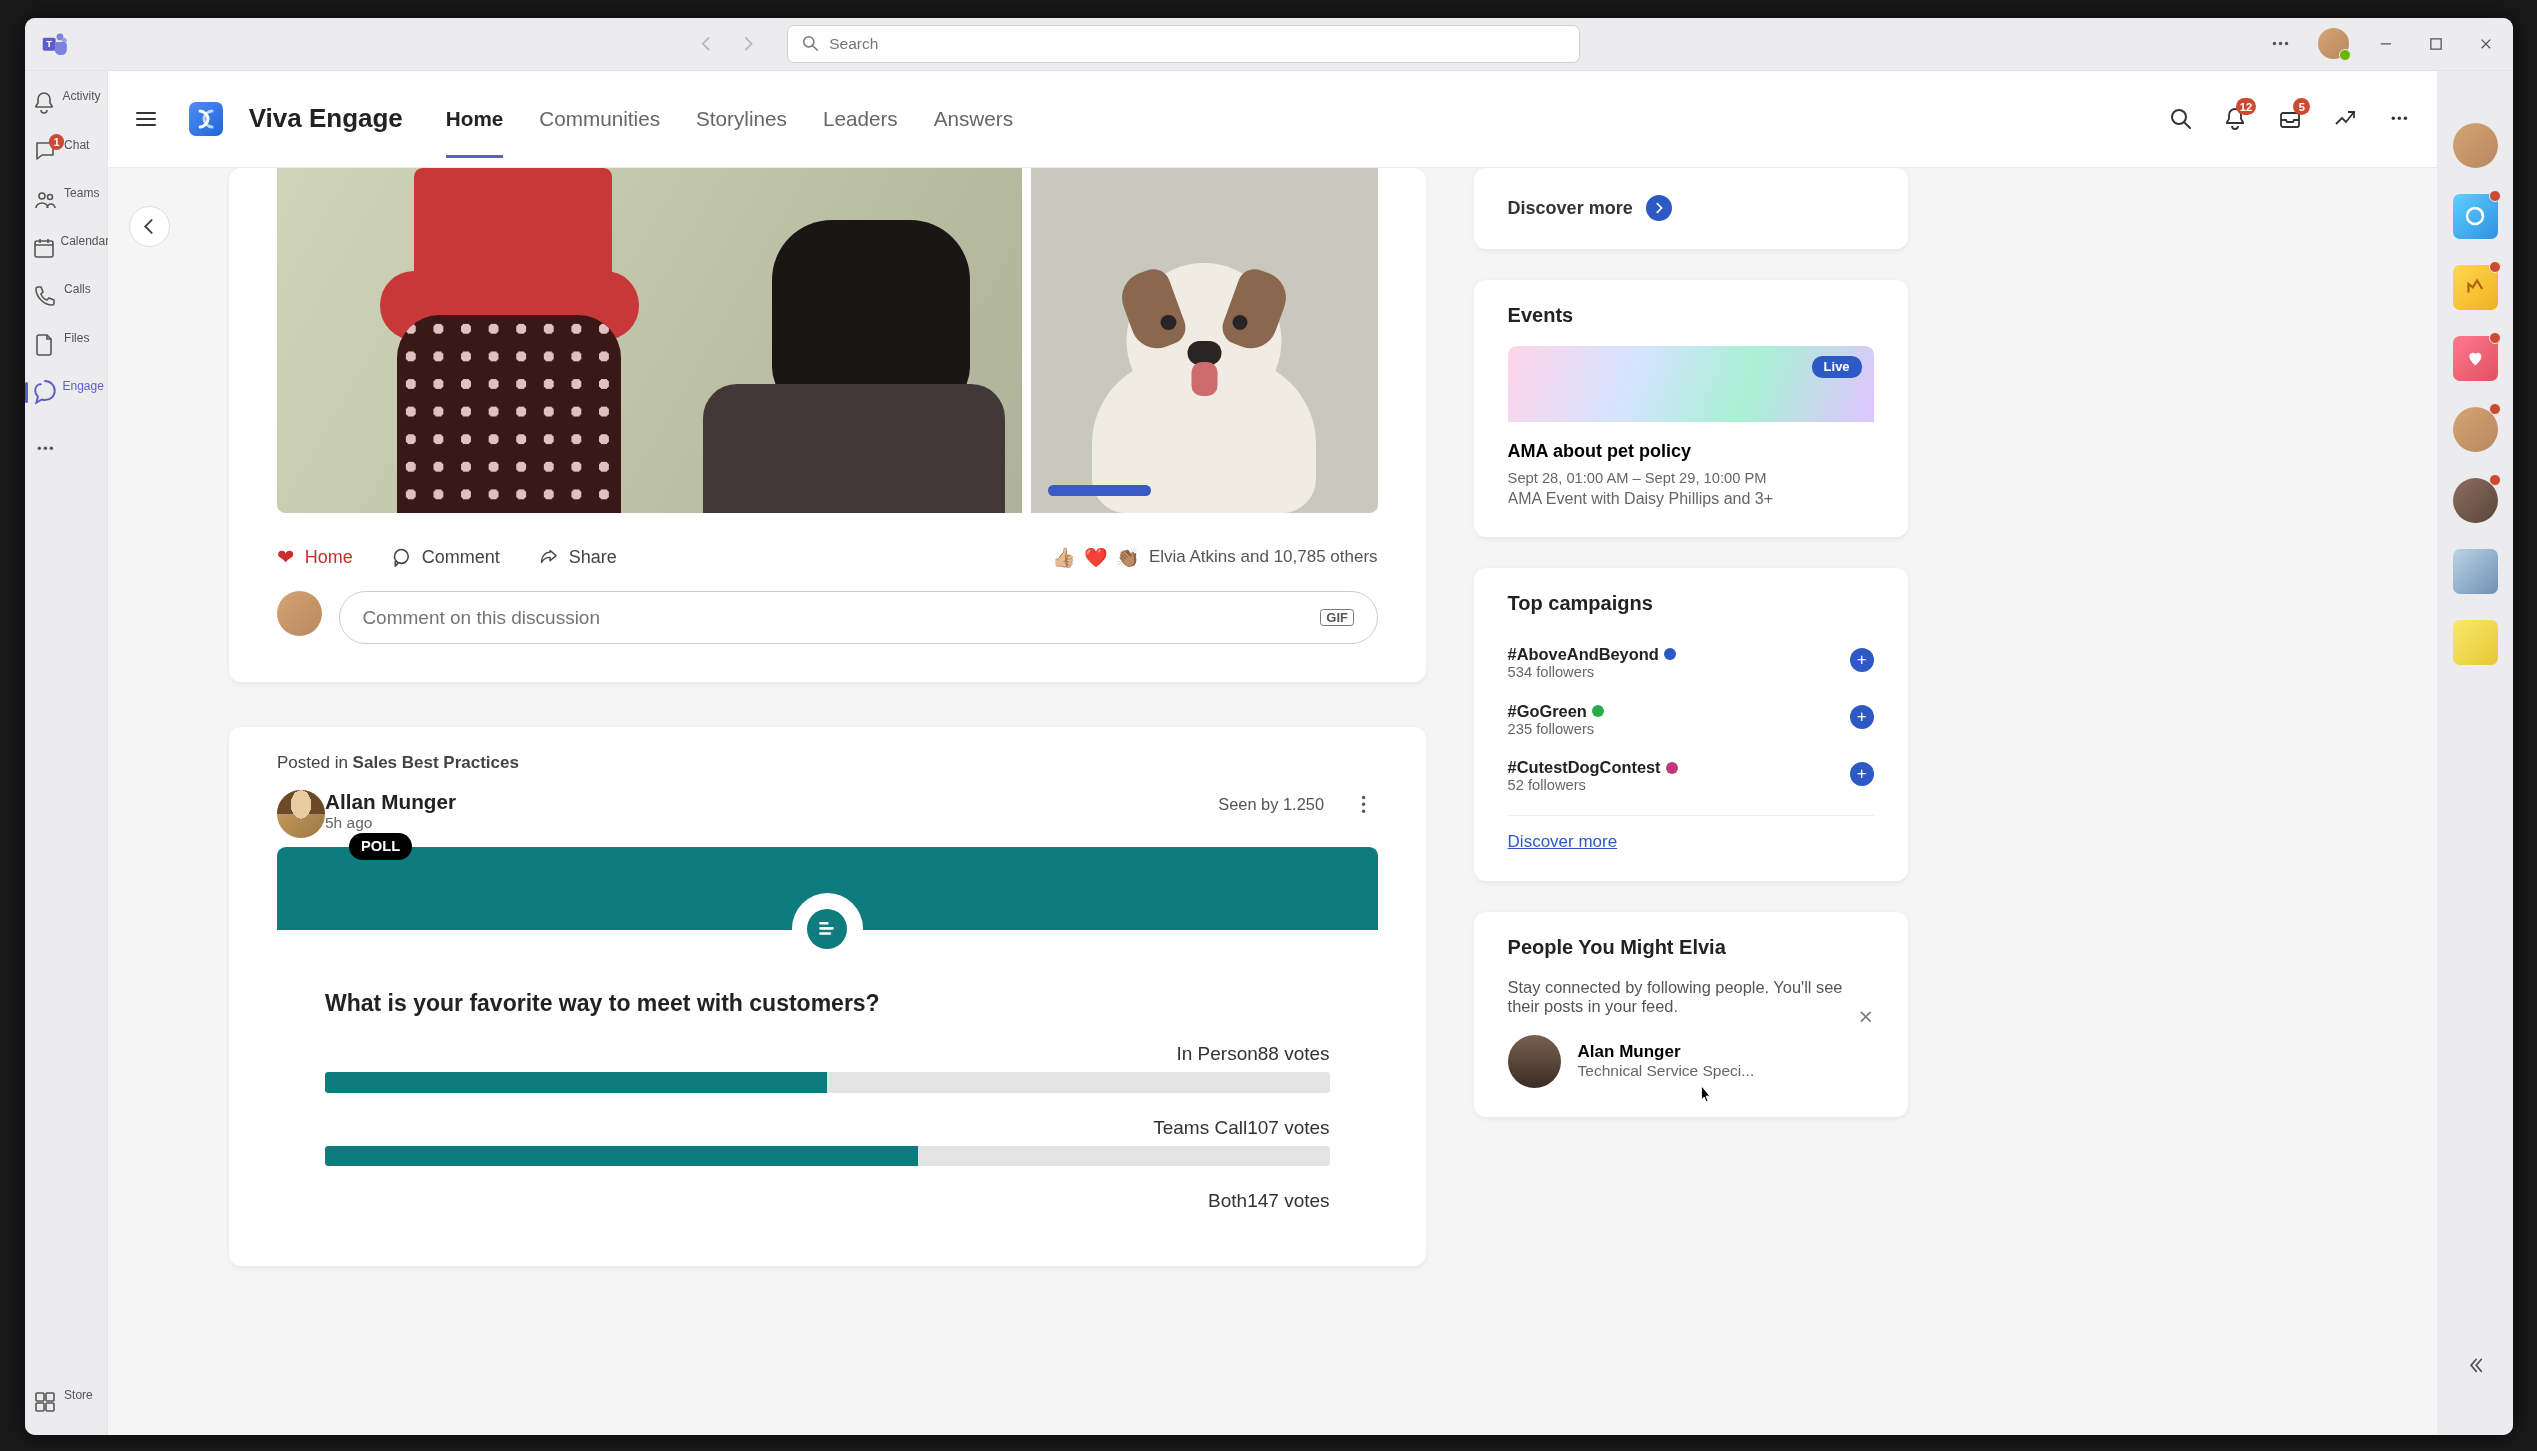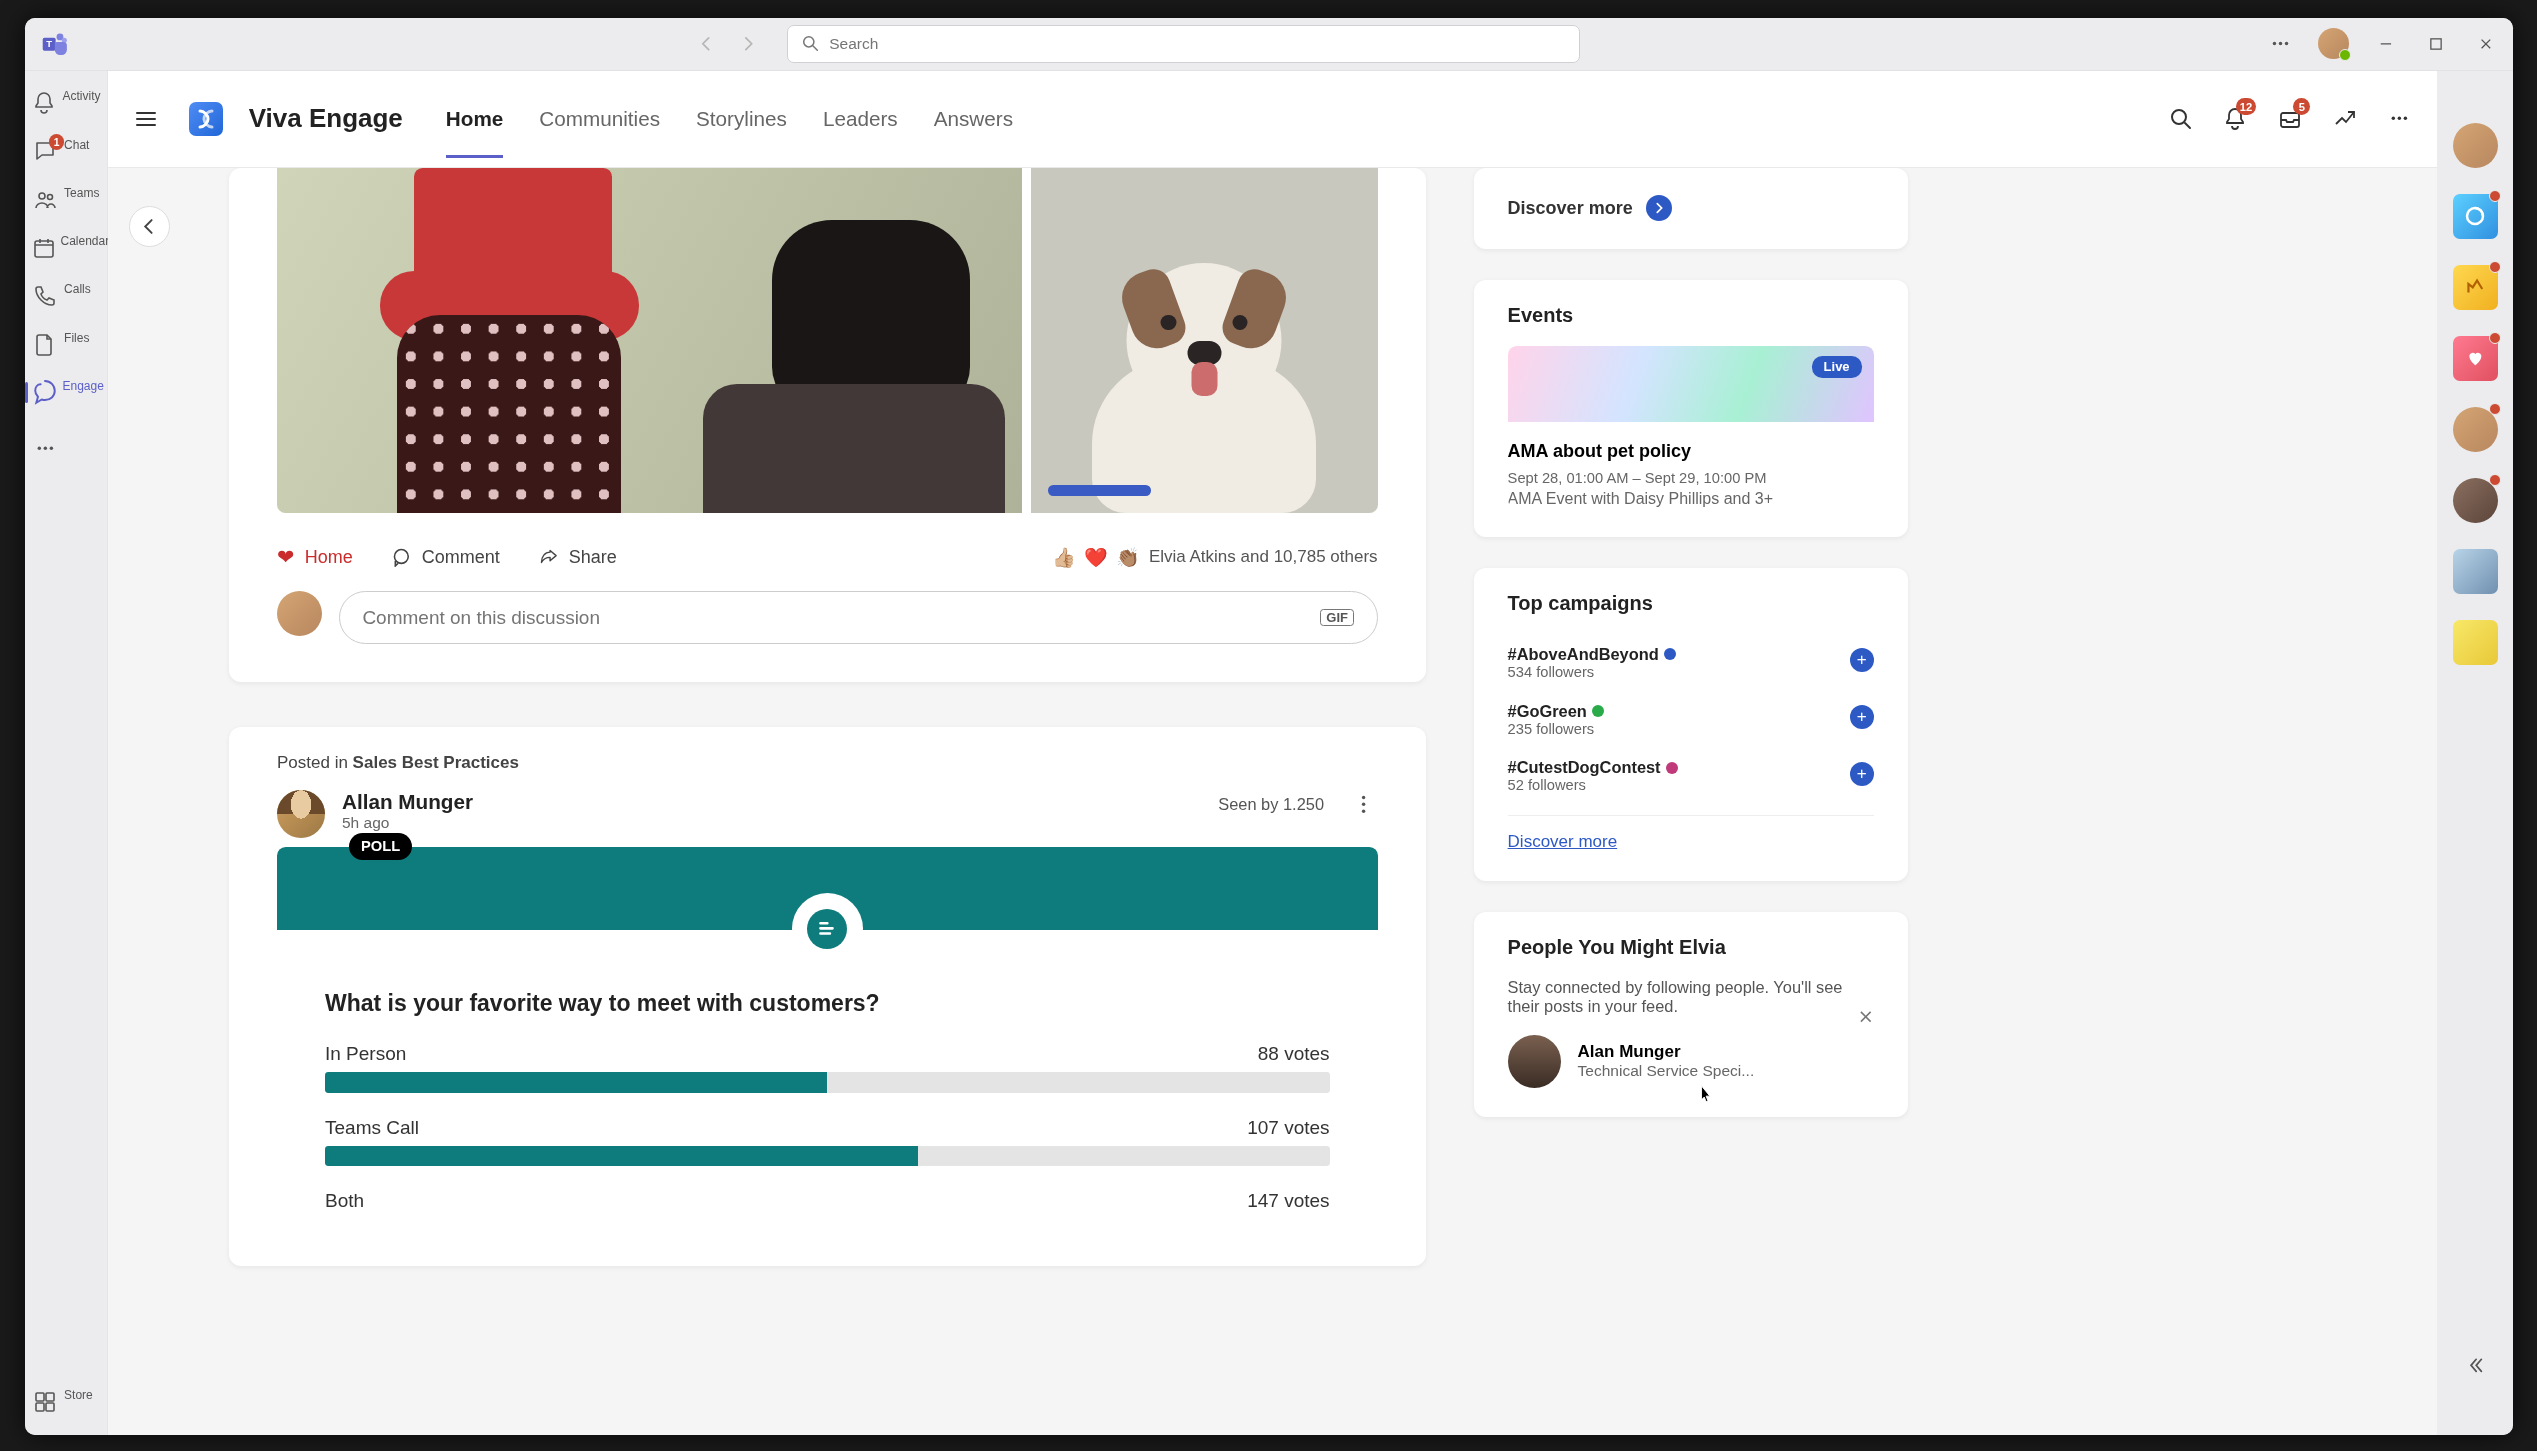--- a/index.html
+++ b/index.html
@@ -74,38 +74,38 @@
 .love-txt{color:#ca2b2b;font-weight:500}
 .react-summary{margin-left:auto;display:flex;align-items:center;gap:8.6px;font-size:17px;color:#555}
 .react-emoji{font-size:19px}
 .comment-row{display:flex;gap:17px}
 .avatar-md{width:45px;height:45px;border-radius:50%;background:linear-gradient(135deg,#d4a574,#b8875f)}
 .comment-input{flex:1;height:53px;border:0.9px solid #ccc;border-radius:27.6px;display:flex;align-items:center;padding:0 22.4px;gap:10.3px}
 .comment-input input{border:none;outline:none;font-size:19px;flex:1;color:#555}
 .gif-btn{border:0.9px solid #777;border-radius:3.4px;padding:0 5.2px;font-size:13px;font-weight:600;color:#555}
 .posted-in{font-size:17px;color:#444;margin-bottom:17px}
 .posted-in b{font-weight:700}
-.post-hdr{display:flex;align-items:flex-start;gap:17px;margin-bottom:5px}
+.post-hdr{display:flex;align-items:flex-start;margin-bottom:5px}
 .auth-avatar{width:48px;height:48px;border-radius:50%;background:linear-gradient(135deg,#d0a060,#9c7844);position:relative;overflow:hidden}
 .auth-avatar::after{content:"";position:absolute;inset:0;background:radial-gradient(ellipse at 50% 30%,#e8cba0 30%,transparent 30%),linear-gradient(#6a4a2a 50%,transparent 50%)}
 .auth-info{display:flex;flex-direction:column}
 .auth-name{font-size:20.7px;font-weight:700;color:#222}
 .auth-time{font-size:15.5px;color:#666}
 .post-meta{margin-left:auto;display:flex;align-items:center;gap:26px}
 .seen{font-size:16.4px;color:#555}
 .more-v{width:27.6px;height:27.6px;display:flex;align-items:center;justify-content:center;cursor:pointer}
 .poll-wrap{position:relative;margin-top:8.6px}
 .poll-tag{position:absolute;top:-13.8px;left:72px;background:#000;color:#fff;font-size:14.7px;font-weight:700;padding:5.2px 12px;border-radius:13.8px;z-index:2}
 .poll-hdr{height:83px;background:#0e7c7c;border-radius:8.6px 8.6px 0 0;display:flex;align-items:flex-end;justify-content:center}
 .poll-ico-ring{width:71px;height:71px;border-radius:50%;background:#fff;display:flex;align-items:center;justify-content:center;margin-bottom:-34px;z-index:3}
 .poll-ico-inner{width:40px;height:40px;border-radius:50%;background:#0e7c7c;display:flex;align-items:center;justify-content:center}
 .poll-body{background:#fff;padding:60px 48px 8.6px}
 .poll-q{font-size:23px;font-weight:700;color:#222;margin-bottom:26px}
 .poll-row{margin-bottom:24px}
-.poll-row-top{display:flex;justify-content:space-between;margin-bottom:6.9px;font-size:19px;color:#333}
+.poll-row-top{display:flex;justify-content:flex-end;margin-bottom:6.9px;font-size:19px;color:#333}
 .poll-bar{height:20.7px;background:#e4e4e4;border-radius:3.4px;overflow:hidden}
 .poll-bar-fill{height:100%;background:#0e7c7c}
 .rcol{flex:0 0 434px;display:flex;flex-direction:column;gap:31px;padding-top:0}
 .side-card{background:#fff;border-radius:12px;box-shadow:0 1.7px 5.2px rgba(0,0,0,.06);padding:24px 34px 29px}
 .disc-link{display:flex;align-items:center;gap:13.8px;font-size:18px;font-weight:600;color:#333}
 .disc-arrow{width:26px;height:26px;border-radius:50%;background:#2d59c5;display:flex;align-items:center;justify-content:center;color:#fff}
 .side-h{font-size:20px;font-weight:700;color:#222;margin-bottom:19px}
 .event-tile{border-radius:8.6px;overflow:hidden}
 .event-bnr{height:76px;background:linear-gradient(110deg,#ffd4ea 0%,#d4e4ff 35%,#a8f0d4 65%,#e0c4ff 100%);position:relative}
 .live-pill{position:absolute;top:10.3px;right:12px;background:#2d59c5;color:#fff;font-size:13px;font-weight:600;padding:3.4px 12px;border-radius:10.3px}

